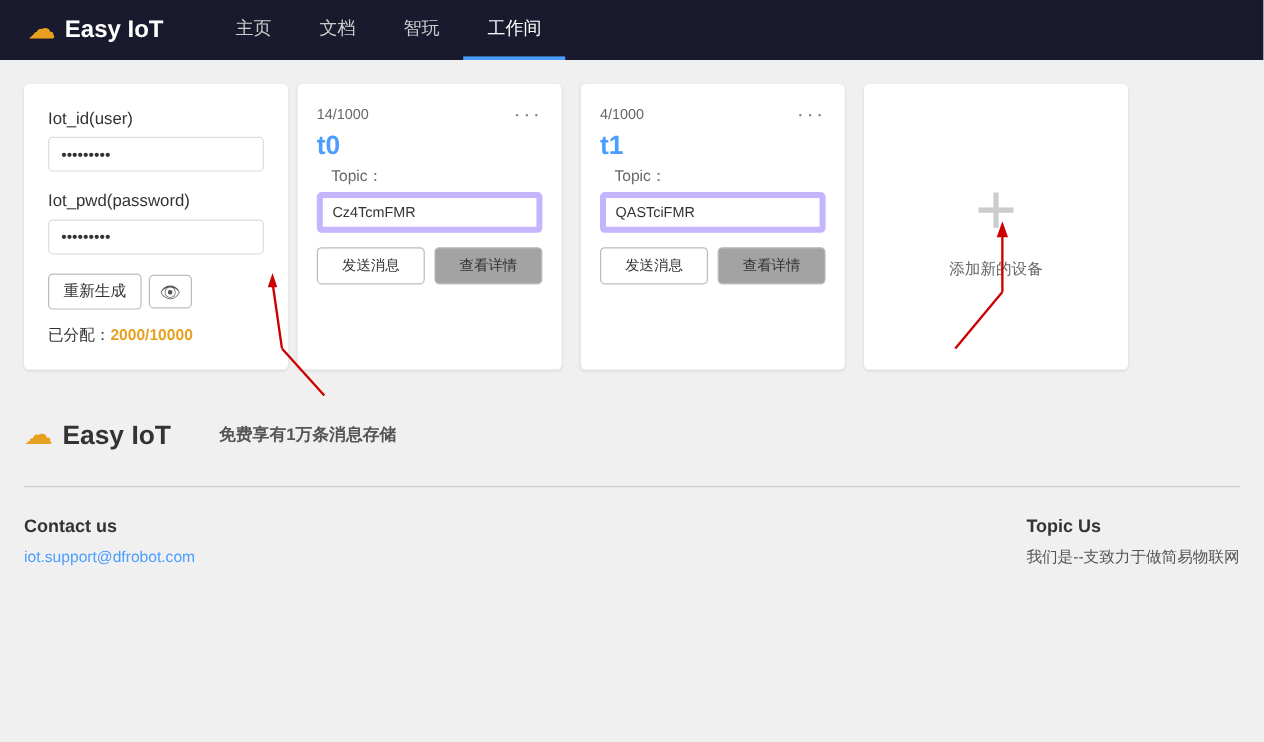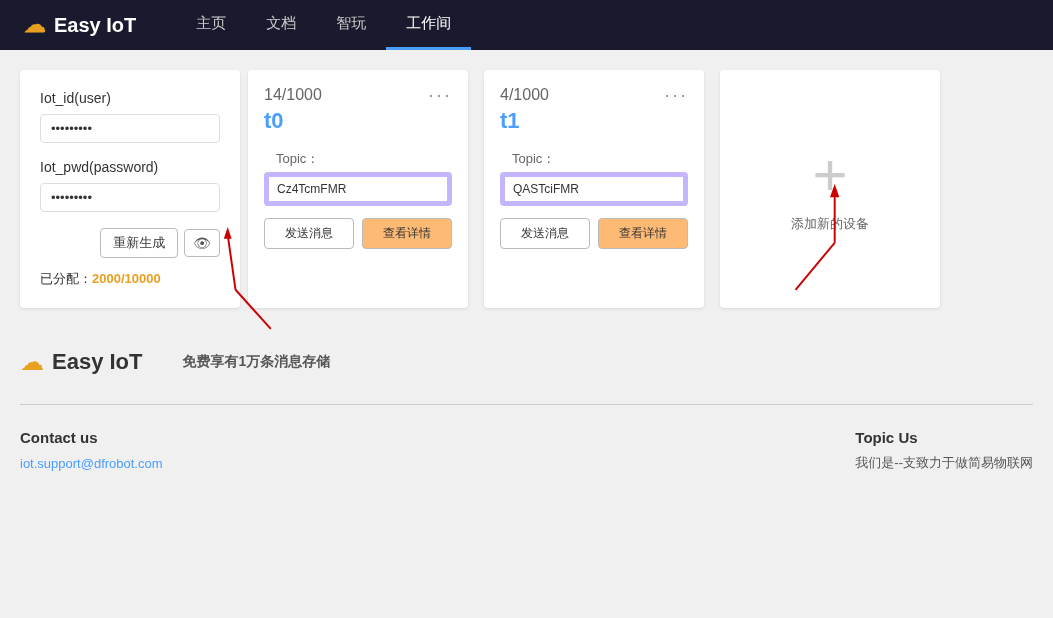--- a/index.html
+++ b/index.html
@@ -77,21 +77,20 @@
       color: #333;
       outline: none;
       margin-bottom: 16px;
       background: #fff;
     }
     .sidebar-actions {
       display: flex;
       gap: 6px;
       align-items: center;
       margin-bottom: 12px;
-      justify-content: flex-end;
     }
     .btn-regenerate {
       background: #fff;
       border: 1px solid #bbb;
       border-radius: 4px;
       padding: 5px 12px;
       font-size: 13px;
       cursor: pointer;
       color: #333;
     }
@@ -129,35 +128,35 @@
       box-shadow: 0 1px 3px rgba(0,0,0,0.1);
       position: relative;
     }
     .card-header {
       display: flex;
       justify-content: space-between;
       align-items: center;
       margin-bottom: 4px;
     }
     .card-count {
-      font-size: 16px;
+      font-size: 12px;
       color: #666;
     }
     .card-dots {
       font-size: 18px;
       color: #888;
       cursor: pointer;
       letter-spacing: 2px;
       line-height: 1;
     }
     .card-title {
       font-size: 22px;
       color: #4a9eff;
       font-weight: bold;
-      margin-bottom: 16px;
+      margin-bottom: 4px;
     }
     .card-topic-label {
       font-size: 13px;
       color: #666;
       margin-bottom: 4px;
       margin-left: 12px;
     }
     .card-topic-input {
       width: 100%;
       border: 5px solid #c4b5fd;
@@ -178,21 +177,21 @@
       background: #fff;
       border: 1px solid #bbb;
       border-radius: 4px;
       padding: 6px 0;
       font-size: 12px;
       cursor: pointer;
       color: #333;
     }
     .btn-detail {
       flex: 1;
-      background: #fdba74;
+      background: #a3a3a3;
       border: 1px solid #bbb;
       border-radius: 4px;
       padding: 6px 0;
       font-size: 12px;
       cursor: pointer;
       color: #333;
     }
 
     
     .add-card {

